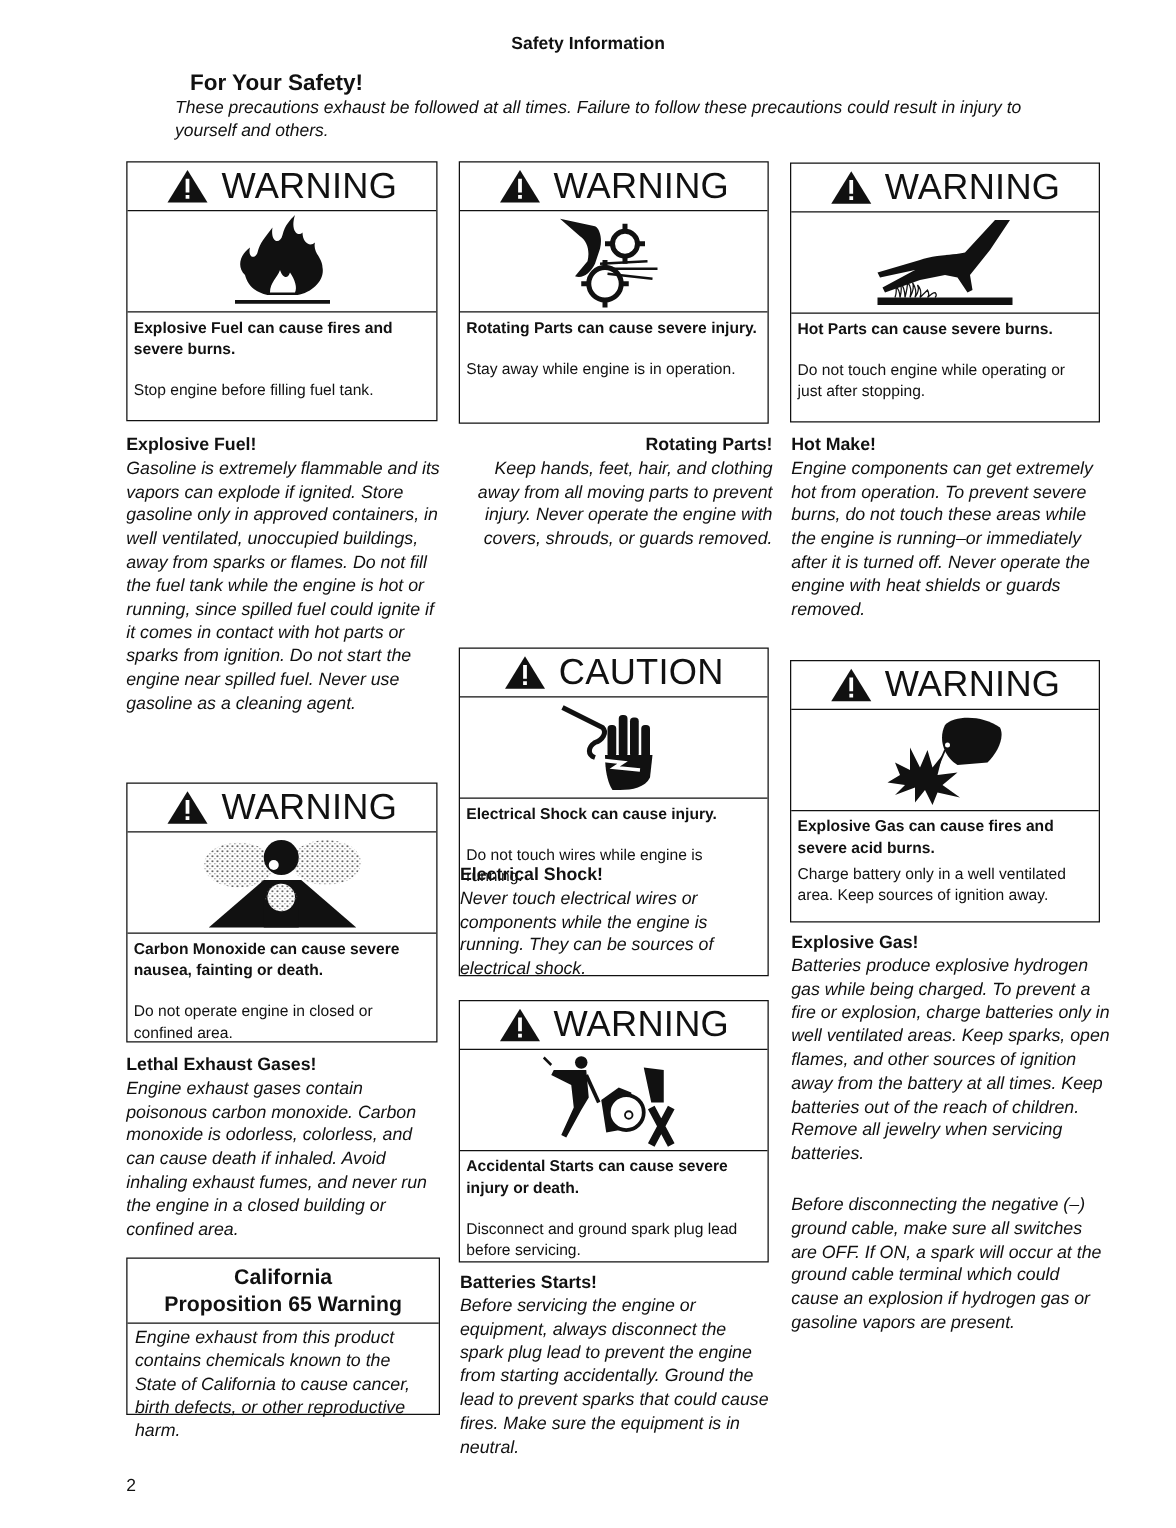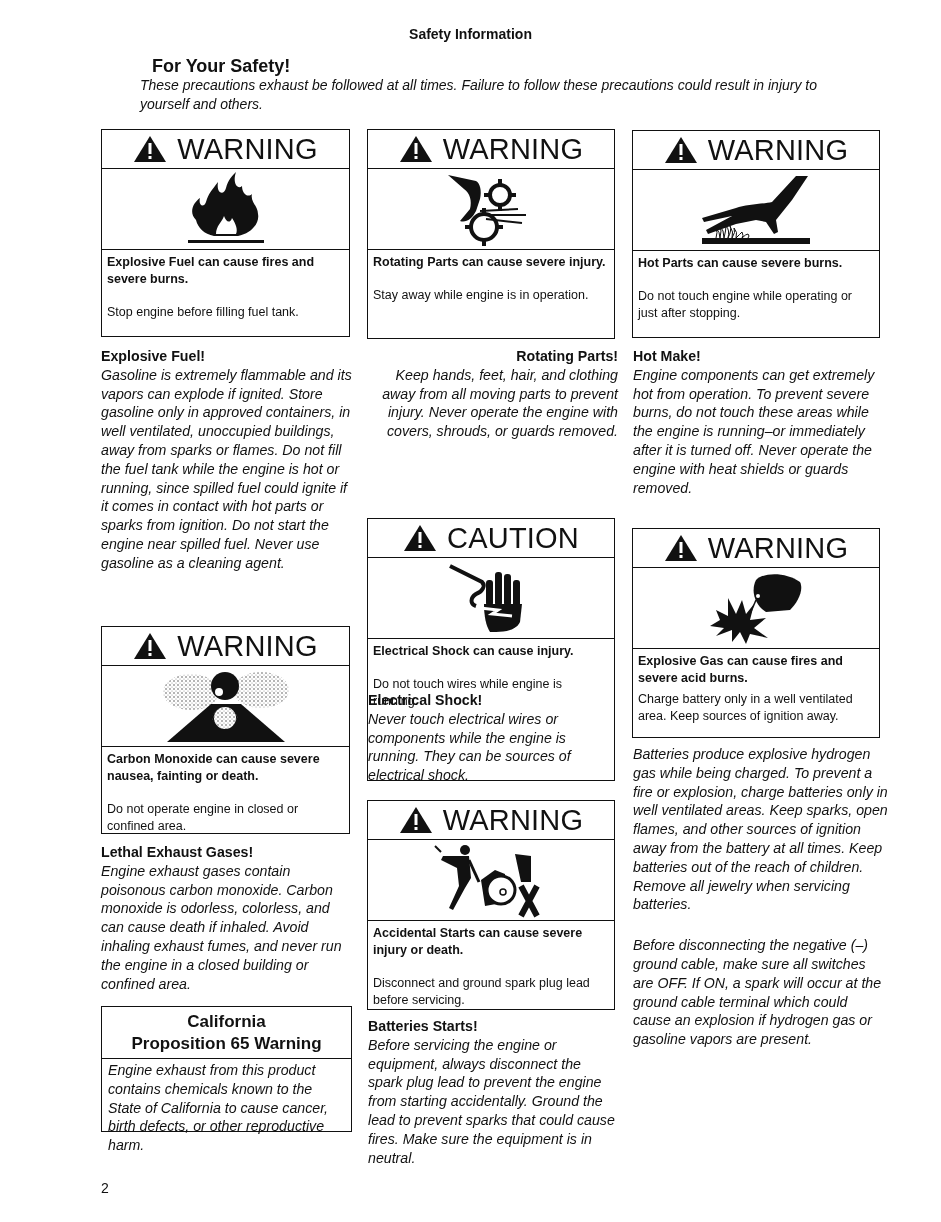--- a/index.html
+++ b/index.html
@@ -260,15 +260,16 @@
       <path d="M50 30 L44 44" stroke="#111" stroke-width="1.5"></path>
     </svg>
   </div>
   <div class="sign-text">
     <span class="b">Explosive Gas can cause fires and severe acid burns.</span>
     <span class="n tight">Charge battery only in a well ventilated area. Keep sources of ignition away.</span>
   </div>
 </div>
 
 <div class="section" style="left:633px; top:745px; width:255px;">
+  <span class="h">Explosive Gas!</span>
   <span class="p">Batteries produce explosive hydrogen gas while being charged. To prevent a fire or explosion, charge batteries only in well ventilated areas. Keep sparks, open flames, and other sources of ignition away from the battery at all times. Keep batteries out of the reach of children. Remove all jewelry when servicing batteries.</span>
   <span class="p2">Before disconnecting the negative (–) ground cable, make sure all switches are OFF. If ON, a spark will occur at the ground cable terminal which could cause an explosion if hydrogen gas or gasoline vapors are present.</span>
 </div>
 
 </body></html>

